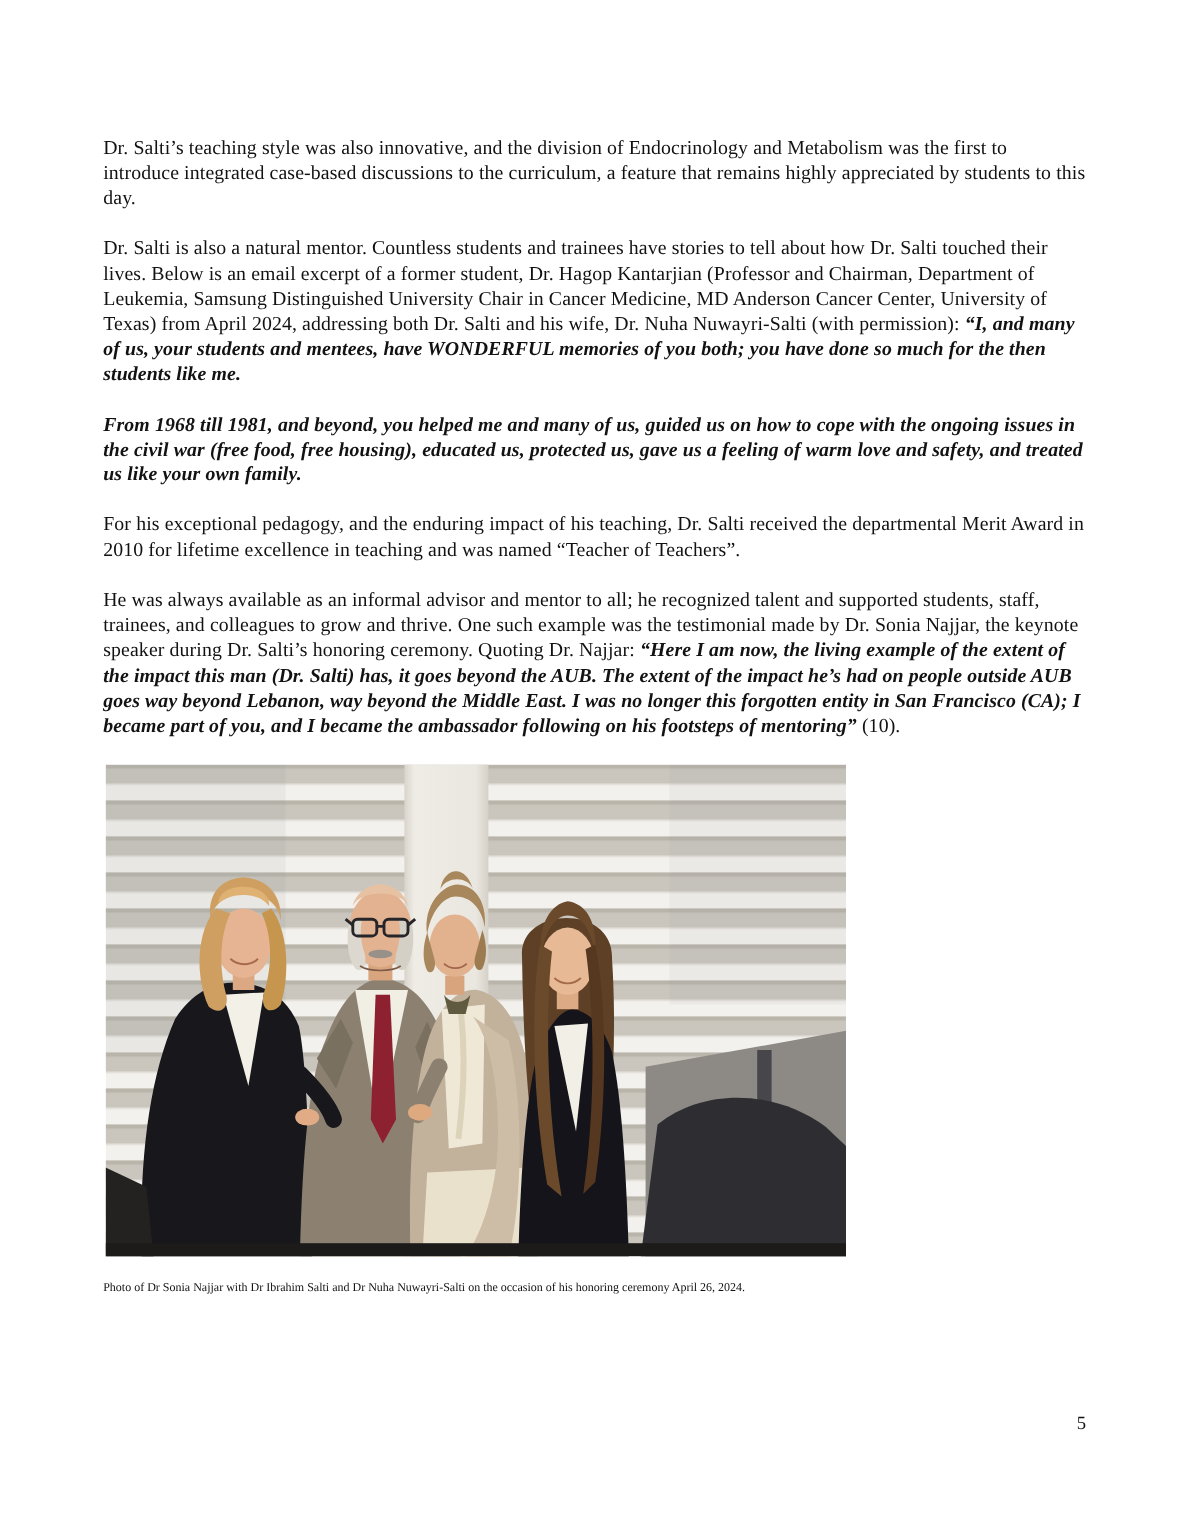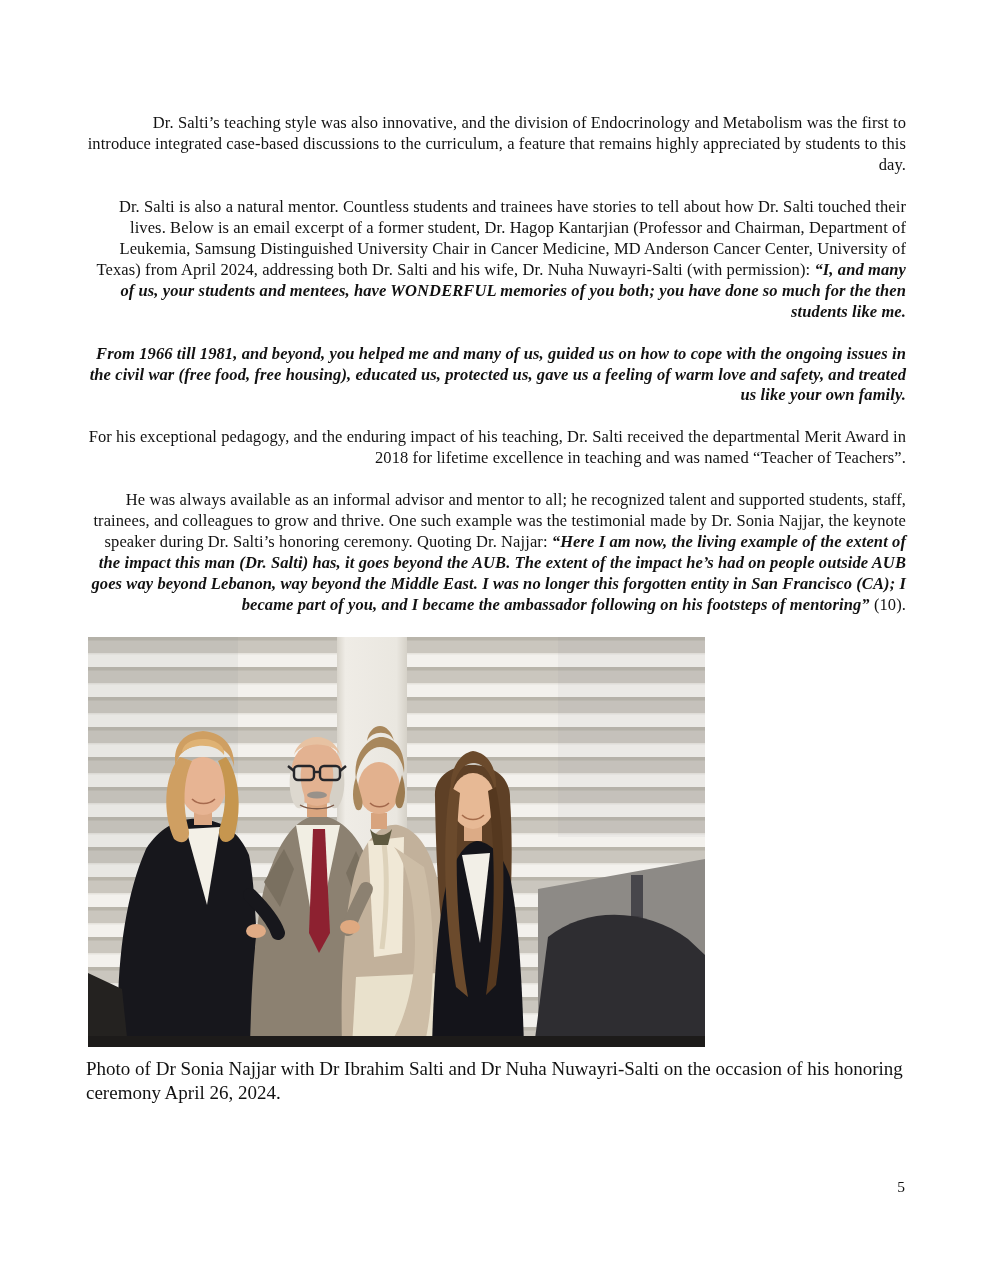--- a/index.html
+++ b/index.html
@@ -24,60 +24,60 @@
   .content {
     position: absolute;
     left: 86px;
     top: 113px;
     width: 820px;
   }
   .para {
     font-size: 16.5px;
     line-height: 1.27;
     margin: 0 0 21px 0;
-    text-align: right;
+    text-align: left;
     letter-spacing: 0.1px;
   }
   .bi {
     font-weight: bold;
     font-style: italic;
   }
   figure.photo {
     margin: 7px 0 0 2px;
     padding: 0;
     width: 617px;
     height: 410px;
     line-height: 0;
   }
   .caption {
-    font-size: 19px;
+    font-size: 10px;
     line-height: 1.25;
-    margin: 10px 0 0 0;
+    margin: 21px 0 0 0;
   }
   .page-number {
     position: absolute;
     top: 1178px;
     right: 84px;
     font-size: 15.5px;
   }
 </style>
 </head>
 <body>
 
 <div class="page">
   <main class="content">
 
     <p class="para"><span>Dr. Salti’s teaching style was also innovative, and the division of Endocrinology and Metabolism was the first to introduce integrated case-based discussions to the curriculum, a feature that remains highly appreciated by students to this day.</span></p>
 
     <p class="para"><span>Dr. Salti is also a natural mentor. Countless students and trainees have stories to tell about how Dr. Salti touched their lives. Below is an email excerpt of a former student, Dr. Hagop Kantarjian (Professor and Chairman, Department of Leukemia, Samsung Distinguished University Chair in Cancer Medicine, MD Anderson Cancer Center, University of Texas) from April 2024, addressing both Dr. Salti and his wife, Dr. Nuha Nuwayri-Salti (with permission): </span><span class="bi">“I, and many of us, your students and mentees, have WONDERFUL memories of you both; you have done so much for the then students like me.</span></p>
 
-    <p class="para bi"><span>From 1966 till 1981, and beyond, you helped me and many of us, guided us on how to cope with the ongoing issues in the civil war (free food, free housing), educated us, protected us, gave us a feeling of warm love and safety, and treated us like your own family.</span></p>
+    <p class="para bi"><span>From 1968 till 1981, and beyond, you helped me and many of us, guided us on how to cope with the ongoing issues in the civil war (free food, free housing), educated us, protected us, gave us a feeling of warm love and safety, and treated us like your own family.</span></p>
 
 
-    <p class="para"><span>For his exceptional pedagogy, and the enduring impact of his teaching, Dr. Salti received the departmental Merit Award in 2018 for lifetime excellence in teaching and was named “Teacher of Teachers”.</span></p>
+    <p class="para"><span>For his exceptional pedagogy, and the enduring impact of his teaching, Dr. Salti received the departmental Merit Award in 2010 for lifetime excellence in teaching and was named “Teacher of Teachers”.</span></p>
 
     <p class="para"><span>He was always available as an informal advisor and mentor to all; he recognized talent and supported students, staff, trainees, and colleagues to grow and thrive. One such example was the testimonial made by Dr. Sonia Najjar, the keynote speaker during Dr. Salti’s honoring ceremony. Quoting Dr. Najjar: </span><span class="bi">“Here I am now, the living example of the extent of the impact this man (Dr. Salti) has, it goes beyond the AUB. The extent of the impact he’s had on people outside AUB goes way beyond Lebanon, way beyond the Middle East. I was no longer this forgotten entity in San Francisco (CA); I became part of you, and I became the ambassador following on his footsteps of mentoring”</span><span> (10).</span></p>
 
     <figure class="photo">
       <svg viewBox="0 0 617 410" width="617" height="410" xmlns="http://www.w3.org/2000/svg" role="img" aria-label="Four people posing together in front of striped window blinds: a blonde woman in a black blazer, an elderly man in a brown suit with glasses and a dark red tie, an elderly woman in a cream blouse with a beige shawl, and a young woman with long brown hair in a dark blazer.">
         <defs>
           <pattern id="blinds" width="40" height="30" patternUnits="userSpaceOnUse">
             <rect width="40" height="30" fill="#f3f1ed"></rect>
             <rect width="40" height="17" fill="#cac6be"></rect>
             <rect width="40" height="3.5" fill="#b9b5ab"></rect>

